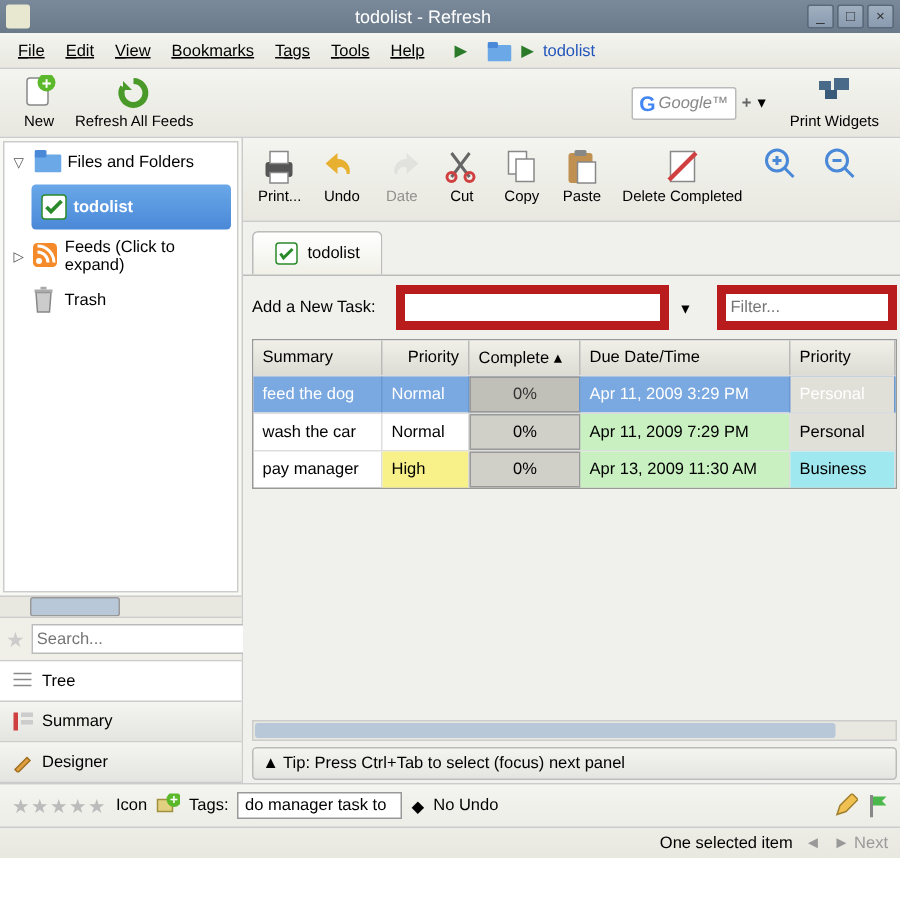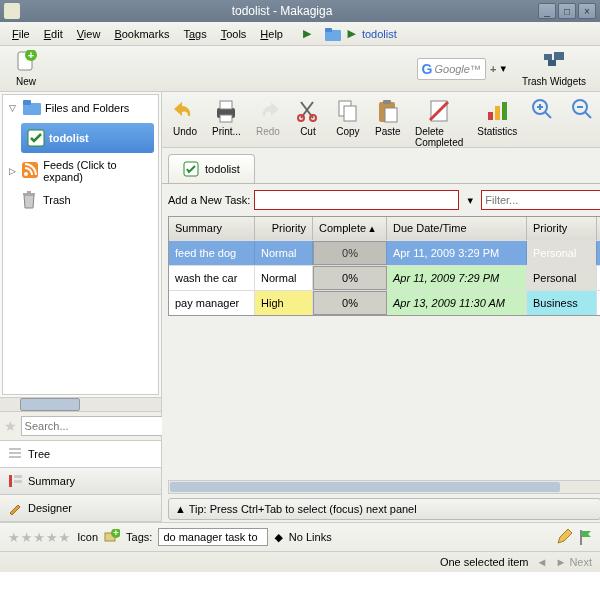--- a/index.html
+++ b/index.html
@@ -3,21 +3,21 @@
 <meta charset="utf-8">
 <style>
 * { box-sizing: border-box; margin: 0; padding: 0; font-family: Arial, sans-serif; }
 body { width: 600px; height: 600px; background: #fff; font-size: 11px; overflow: hidden; }
 .titlebar { background: linear-gradient(#7a8a9a,#6a7a8a); height: 22px; display: flex; align-items: center; padding: 0 4px; color: #fff; font-size: 12px; }
 .titlebar .ico { width: 16px; height: 16px; background: #e8e8d0; border-radius: 2px; margin-right: 6px; }
 .titlebar .title { flex: 1; text-align: center; }
 .titlebar .btns { display: flex; gap: 2px; }
 .titlebar .wbtn { width: 18px; height: 16px; background: linear-gradient(#a0b0c0,#8a9ab0); border: 1px solid #5a6a7a; border-radius: 2px; display: flex; align-items: center; justify-content: center; color: #333; font-size: 10px; }
 .menubar { background: linear-gradient(#f4f4f0,#e8e8e0); height: 24px; display: flex; align-items: center; padding: 0 6px; gap: 2px; border-bottom: 1px solid #ccc; }
-.menubar .m { padding: 3px 6px; cursor: pointer; }
+.menubar .m { padding: 3px 6px; cursor: pointer; text-decoration: underline; }
 .menubar .m u { text-decoration: underline; }
 .menubar .sep { width: 10px; }
 .toolbar1 { background: linear-gradient(#f4f4f0,#e8e8e0); height: 46px; display: flex; align-items: center; padding: 4px 8px; border-bottom: 1px solid #ccc; }
 .tbtn { display: flex; flex-direction: column; align-items: center; gap: 2px; padding: 2px 6px; cursor: pointer; }
 .tbtn .ic { width: 24px; height: 24px; }
 .tbtn .lbl { font-size: 10px; }
 .flex1 { flex: 1; }
 .gbox { display: flex; align-items: center; border: 1px solid #bbb; background: #fff; border-radius: 2px; padding: 2px 4px; height: 22px; }
 .gbox .g { color: #4285f4; font-weight: bold; font-size: 14px; margin-right: 2px; }
 .gbox .gt { color: #888; font-style: italic; font-size: 11px; }
@@ -40,55 +40,55 @@
 .vico { width: 14px; height: 14px; display: inline-block; }
 .content { flex: 1; display: flex; flex-direction: column; background: #f0f0ec; }
 .toolbar2 { background: linear-gradient(#f4f4f0,#e8e8e0); height: 56px; display: flex; align-items: flex-start; padding: 4px; border-bottom: 1px solid #ccc; gap: 2px; }
 .tb2 { display: flex; flex-direction: column; align-items: center; padding: 2px 6px; cursor: pointer; font-size: 10px; }
 .tb2 .ic { width: 26px; height: 26px; margin-bottom: 2px; }
 .tb2.dis { opacity: 0.4; }
 .tabbar { display: flex; padding: 6px 6px 0 6px; }
 .tab { background: linear-gradient(#fff,#f0f0e8); border: 1px solid #bbb; border-bottom: none; border-radius: 4px 4px 0 0; padding: 6px 14px; display: flex; align-items: center; gap: 6px; }
 .addrow { display: flex; align-items: center; padding: 6px; gap: 4px; background: #f0f0ec; border-top: 1px solid #bbb; }
 .addrow .albl { font-size: 11px; }
-.addrow input { border: 1px solid #b91c1c; padding: 3px; font-size: 11px; }
+.addrow input { border: 6px solid #b91c1c; padding: 3px; font-size: 11px; margin-left: 10px; }
 .addrow .addin { flex: 1; }
 .addrow .filtin { width: 120px; }
 .dd { width: 14px; text-align: center; }
 .table { border: 1px solid #999; margin: 0 6px; background: #fff; }
 .thead { display: flex; background: linear-gradient(#f0f0e8,#dcdcd4); }
 .th { border-right: 1px solid #bbb; padding: 5px 6px; font-size: 11px; }
 .tr { display: flex; border-top: 1px solid #ddd; }
 .td { border-right: 1px solid #ddd; padding: 5px 6px; font-size: 11px; height: 24px; display: flex; align-items: center; }
 .c-sum { width: 86px; } .c-pri { width: 58px; text-align: right; } .c-com { width: 74px; } .c-due { width: 140px; } .c-cat { width: 70px; }
 .tr.sel { background: #7aa8e0; color: #fff; }
 .tr.sel .td { border-right-color: #6a98d0; }
 .compcell { background: #d0d0c8; text-align: center; justify-content: center; border: 1px solid #999; }
 .tr.sel .compcell { background: #c0c0b8; color: #333; }
 .pri-high { background: #f8f088; }
-.due-g { background: #c8f0c0; font-style: italic; }
+.due-g { background: #c8f0c0; }
 .cat-p { background: #e0e0d8; }
 .cat-b { background: #a0e8f0; }
 .bscroll { height: 14px; background: #e8e8e0; border: 1px solid #ccc; margin: 2px 6px; display: flex; }
 .bscroll .thumb { background: #b8c8d8; flex: 1; margin: 1px 40px 1px 1px; border-radius: 2px; }
 .tip { background: linear-gradient(#f4f4f0,#e4e4e0); border: 1px solid #bbb; margin: 2px 6px; padding: 4px 6px; border-radius: 3px; font-size: 11px; }
 .bottom { border-top: 1px solid #ccc; background: linear-gradient(#f4f4f0,#e8e8e0); }
 .brow { display: flex; align-items: center; padding: 4px 8px; gap: 6px; height: 28px; }
 .stars { color: #bbb; font-size: 13px; letter-spacing: 1px; }
 .tagin { border: 1px solid #999; padding: 2px 4px; width: 110px; font-size: 11px; }
 .status { display: flex; justify-content: flex-end; align-items: center; padding: 4px 8px; gap: 8px; font-size: 11px; border-top: 1px solid #ccc; }
 .nav { color: #999; }
 svg { display: block; }
 </style>
 </head>
 <body>
 
 <div class="titlebar">
   <span class="ico"></span>
-  <span class="title">todolist - Makagiga</span>
+  <span class="title">todolist - Refresh</span>
   <div class="btns">
     <div class="wbtn">_</div>
     <div class="wbtn">□</div>
     <div class="wbtn">×</div>
   </div>
 </div>
 
 <div class="menubar">
   <span class="m"><u>F</u>ile</span>
   <span class="m"><u>E</u>dit</span>
@@ -114,36 +114,45 @@
   <div class="tbtn">
     <span class="ic">
         <svg width="24" height="24">
           <rect x="4" y="2" width="14" height="18" rx="2" fill="#fff" stroke="#888"></rect>
           <circle cx="17" cy="5" r="6" fill="#5ab82a"></circle>
           <text x="17" y="9" text-anchor="middle" fill="#fff" font-size="11" font-weight="bold">+</text>
         </svg>
       </span>
     <span class="lbl">New</span>
   </div>
+  <div class="tbtn">
+    <span class="ic">
+        <svg width="24" height="24">
+          <path d="M12 4 a8 8 0 1 1 -7 4" fill="none" stroke="#4a9a2a" stroke-width="4"></path>
+          <path d="M5 4 l0 6 l6 0 z" fill="#4a9a2a"></path>
+        </svg>
+      </span>
+    <span class="lbl">Refresh All Feeds</span>
+  </div>
   <div class="flex1"></div>
   <div class="gbox">
     <span class="g">G</span>
     <span class="gt">Google™</span>
   </div>
   <span class="plus" style="margin:0 4px">+</span>
   <span style="margin-right:10px">▾</span>
   <div class="tbtn">
     <span class="ic">
         <svg width="24" height="18">
           <rect x="2" y="4" width="8" height="6" fill="#4a6a8a"></rect>
           <rect x="12" y="2" width="10" height="8" fill="#4a6a8a"></rect>
           <rect x="6" y="10" width="8" height="6" fill="#3a5a7a"></rect>
         </svg>
       </span>
-    <span class="lbl">Trash Widgets</span>
+    <span class="lbl">Print Widgets</span>
   </div>
 </div>
 
 <div class="main">
   <div class="sidebar">
     <div class="tree">
       <div class="tnode">
         <span class="arrow">▽</span>
         <span class="fico">
             <svg width="18" height="16">
@@ -223,42 +232,42 @@
         <span>Designer</span>
       </div>
     </div>
   </div>
 
   <div class="content">
     <div class="toolbar2">
       <div class="tb2">
           <span class="ic">
             <svg width="26" height="26">
-              <path d="M18 18 a8 8 0 0 0 -8 -10 l0 -4 l-8 7 l8 7 l0 -4 a4 4 0 0 1 6 4" fill="#e8b030"></path>
-            </svg>
-          </span>
-          <span>Undo</span>
-        </div>
-      <div class="tb2">
-          <span class="ic">
-            <svg width="26" height="26">
               <rect x="4" y="10" width="18" height="10" rx="2" fill="#555"></rect>
               <rect x="7" y="3" width="12" height="8" fill="#fff" stroke="#888"></rect>
               <rect x="7" y="17" width="12" height="7" fill="#fff" stroke="#888"></rect>
             </svg>
           </span>
           <span>Print...</span>
         </div>
+      <div class="tb2">
+          <span class="ic">
+            <svg width="26" height="26">
+              <path d="M18 18 a8 8 0 0 0 -8 -10 l0 -4 l-8 7 l8 7 l0 -4 a4 4 0 0 1 6 4" fill="#e8b030"></path>
+            </svg>
+          </span>
+          <span>Undo</span>
+        </div>
       <div class="tb2 dis">
           <span class="ic">
             <svg width="26" height="26">
               <path d="M8 18 a8 8 0 0 1 8 -10 l0 -4 l8 7 l-8 7 l0 -4 a4 4 0 0 0 -6 4" fill="#ccc"></path>
             </svg>
           </span>
-          <span>Redo</span>
+          <span>Date</span>
         </div>
       <div class="tb2">
           <span class="ic">
             <svg width="26" height="26">
               <line x1="6" y1="4" x2="18" y2="20" stroke="#666" stroke-width="2"></line>
               <line x1="18" y1="4" x2="6" y2="20" stroke="#666" stroke-width="2"></line>
               <circle cx="6" cy="20" r="3" fill="none" stroke="#d04040" stroke-width="2"></circle>
               <circle cx="18" cy="20" r="3" fill="none" stroke="#d04040" stroke-width="2"></circle>
             </svg>
           </span>
@@ -284,30 +293,20 @@
           <span>Paste</span>
         </div>
       <div class="tb2">
           <span class="ic">
             <svg width="26" height="26">
               <rect x="5" y="3" width="16" height="20" fill="#fff" stroke="#888"></rect>
               <line x1="4" y1="22" x2="22" y2="4" stroke="#d04040" stroke-width="3"></line>
             </svg>
           </span>
           <span>Delete Completed</span>
-        </div>
-      <div class="tb2">
-          <span class="ic">
-            <svg width="26" height="26">
-              <rect x="4" y="14" width="5" height="8" fill="#d04040"></rect>
-              <rect x="11" y="8" width="5" height="14" fill="#f0b030"></rect>
-              <rect x="18" y="4" width="5" height="18" fill="#4a9a2a"></rect>
-            </svg>
-          </span>
-          <span>Statistics</span>
         </div>
       <div class="tb2">
           <span class="ic">
             <svg width="22" height="22">
               <circle cx="9" cy="9" r="7" fill="none" stroke="#4a88d8" stroke-width="2"></circle>
               <line x1="14" y1="14" x2="20" y2="20" stroke="#4a88d8" stroke-width="2"></line>
               <line x1="6" y1="9" x2="12" y2="9" stroke="#4a88d8" stroke-width="2"></line>
               <line x1="9" y1="6" x2="9" y2="12" stroke="#4a88d8" stroke-width="2"></line>
             </svg>
           </span>
@@ -390,21 +389,21 @@
     <span>
         <svg width="16" height="16">
           <rect x="1" y="4" width="10" height="8" fill="#e0d080" stroke="#a09040"></rect>
           <circle cx="12" cy="4" r="5" fill="#5ab82a"></circle>
           <text x="12" y="7" text-anchor="middle" fill="#fff" font-size="9" font-weight="bold">+</text>
         </svg>
       </span>
     <span>Tags:</span>
     <input class="tagin" value="do manager task to" style="">
     <span>◆</span>
-    <span>No Links</span>
+    <span>No Undo</span>
     <div class="flex1"></div>
     <span>
         <svg width="16" height="16">
           <path d="M2 14 l2 -6 l8 -8 l4 4 l-8 8 z" fill="#f0c050" stroke="#a08030"></path>
         </svg>
       </span>
     <span>
         <svg width="14" height="16">
           <rect x="2" y="1" width="2" height="15" fill="#888"></rect>
           <path d="M4 2 h9 l-3 3 l3 3 h-9 z" fill="#4ab84a"></path>

